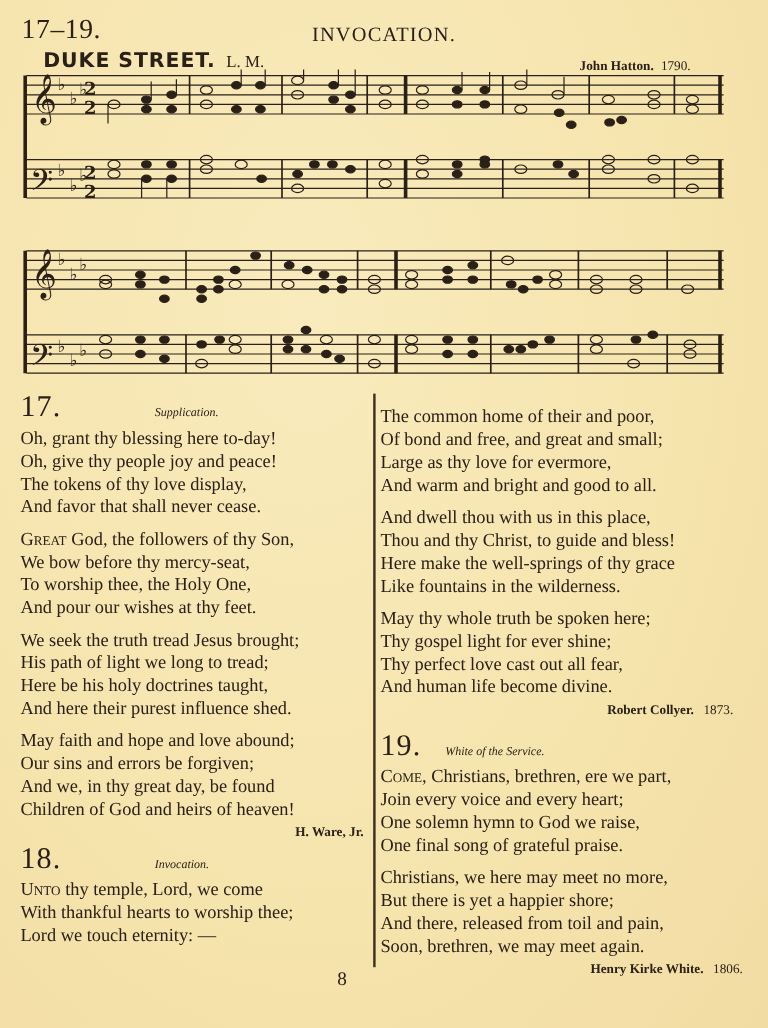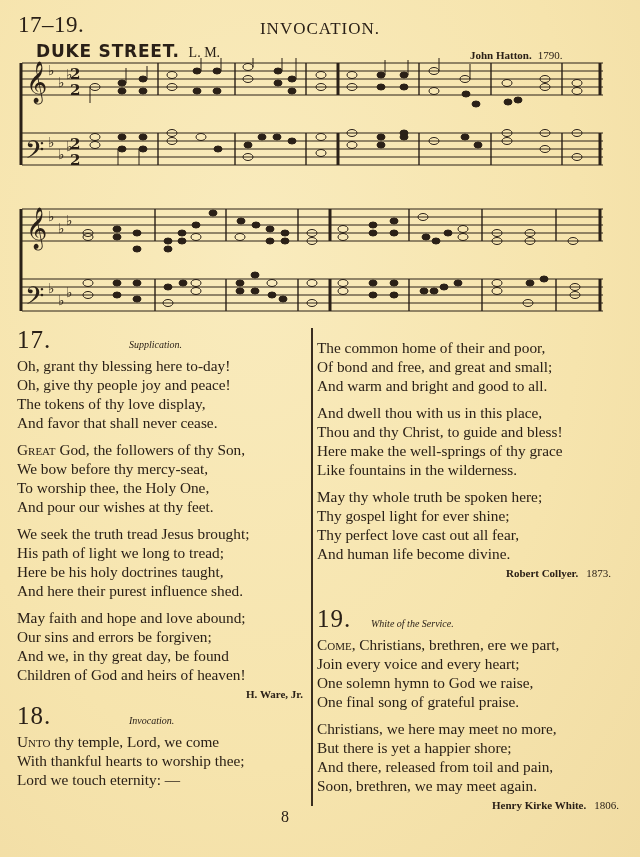--- a/index.html
+++ b/index.html
@@ -9,21 +9,21 @@
     background-image: radial-gradient(ellipse at 40% 30%, #f9ebbd 0%, #f6e4ad 60%, #f1dca3 100%);
     color: #2a2017;
     font-family: "Liberation Serif", "DejaVu Serif", serif;
     position: relative;
   }
   .abs { position: absolute; }
   .page-num-top { left: 18px; top: 12px; font-size: 23px; letter-spacing: 0.5px; }
   .section-title { left: 0; width: 640px; top: 19px; text-align: center; font-size: 17px; letter-spacing: 1px; }
   .tune-name { left: 36px; top: 41px; font-family: "DejaVu Sans", "Liberation Sans", sans-serif; font-weight: bold; font-size: 17px; letter-spacing: 0.8px; }
   .tune-meter { font-family: "Liberation Serif", serif; font-weight: normal; font-size: 14px; letter-spacing: 0; margin-left: 2px; }
-  .composer { left: 470px; top: 49px; font-size: 11px; font-weight: bold; }
+  .composer { left: 483px; top: 49px; font-size: 11px; font-weight: bold; }
   .composer .yr { font-weight: normal; margin-left: 6px; }
   svg.music { position: absolute; left: 0; }
   .col { position: absolute; font-size: 15.3px; line-height: 19px; }
   .col-left { left: 17px; top: 330px; width: 290px; }
   .col-right { left: 317px; top: 338px; width: 310px; }
   .divider { position: absolute; left: 311px; top: 328px; width: 1.5px; height: 478px; background: #3a2e20; }
   .hymn-head { display: flex; align-items: baseline; height: 26px; }
   .hymn-num { font-size: 25px; letter-spacing: 1px; width: 112px; }
   .hymn-sub { font-style: italic; font-size: 10px; }
   .stanza { margin-bottom: 8px; }
@@ -360,39 +360,40 @@
       <div class="line">With thankful hearts to worship thee;</div>
       <div class="line">Lord we touch eternity: —</div>
     </div>
   </div>
 </div>
 
 <div class="col col-right">
   <div class="stanza">
     <div class="line">The common home of their and poor,</div>
     <div class="line">Of bond and free, and great and small;</div>
+    <div class="line">Large as thy love for evermore,</div>
     <div class="line">And warm and bright and good to all.</div>
   </div>
   <div class="stanza">
     <div class="line">And dwell thou with us in this place,</div>
     <div class="line">Thou and thy Christ, to guide and bless!</div>
     <div class="line">Here make the well-springs of thy grace</div>
     <div class="line">Like fountains in the wilderness.</div>
   </div>
   <div class="stanza" style="margin-bottom:6px">
     <div class="line">May thy whole truth be spoken here;</div>
     <div class="line">Thy gospel light for ever shine;</div>
     <div class="line">Thy perfect love cast out all fear,</div>
     <div class="line">And human life become divine.</div>
   </div>
   <div class="attrib" style="padding-right:16px">
     <span>Robert Collyer.</span><span class="yr">1873.</span>
   </div>
 
-  <div style="margin-top:26px">
+  <div style="margin-top:10px">
     <div class="hymn-head">
       <span class="hymn-num" style="width:54px">19.</span>
       <span class="hymn-sub">White of the Service.</span>
     </div>
     <div class="stanza">
       <div class="line"><span class="sc">Come</span><span>, Christians, brethren, ere we part,</span></div>
       <div class="line">Join every voice and every heart;</div>
       <div class="line">One solemn hymn to God we raise,</div>
       <div class="line">One final song of grateful praise.</div>
     </div>

